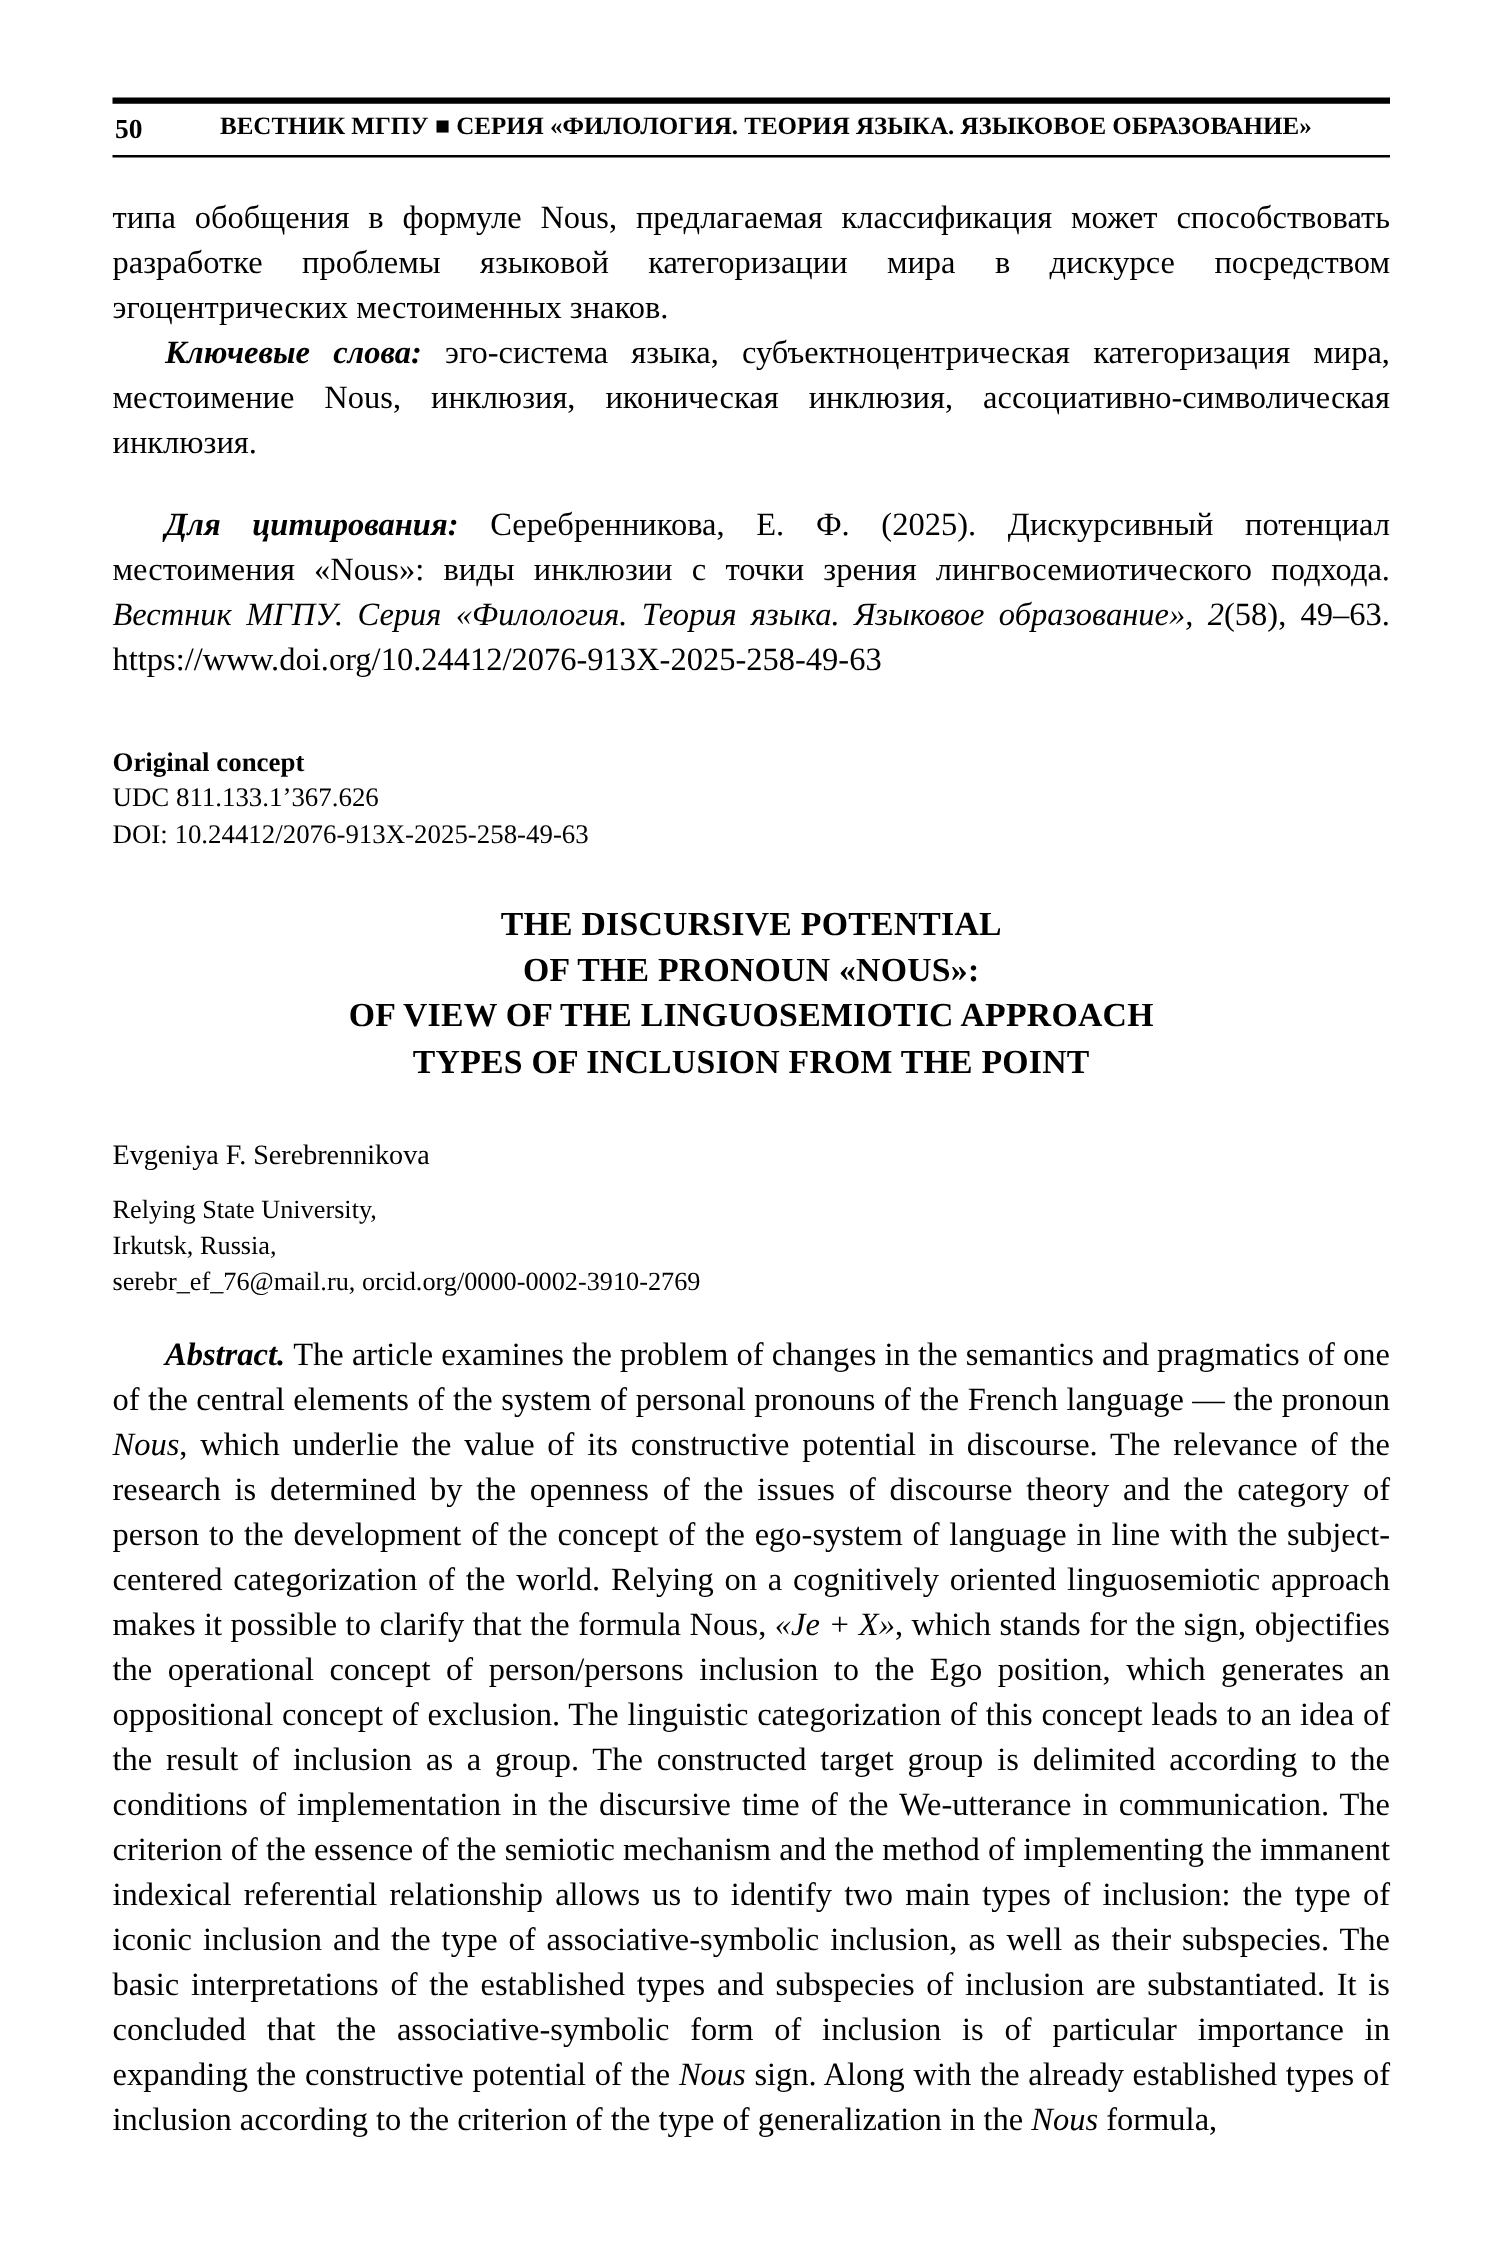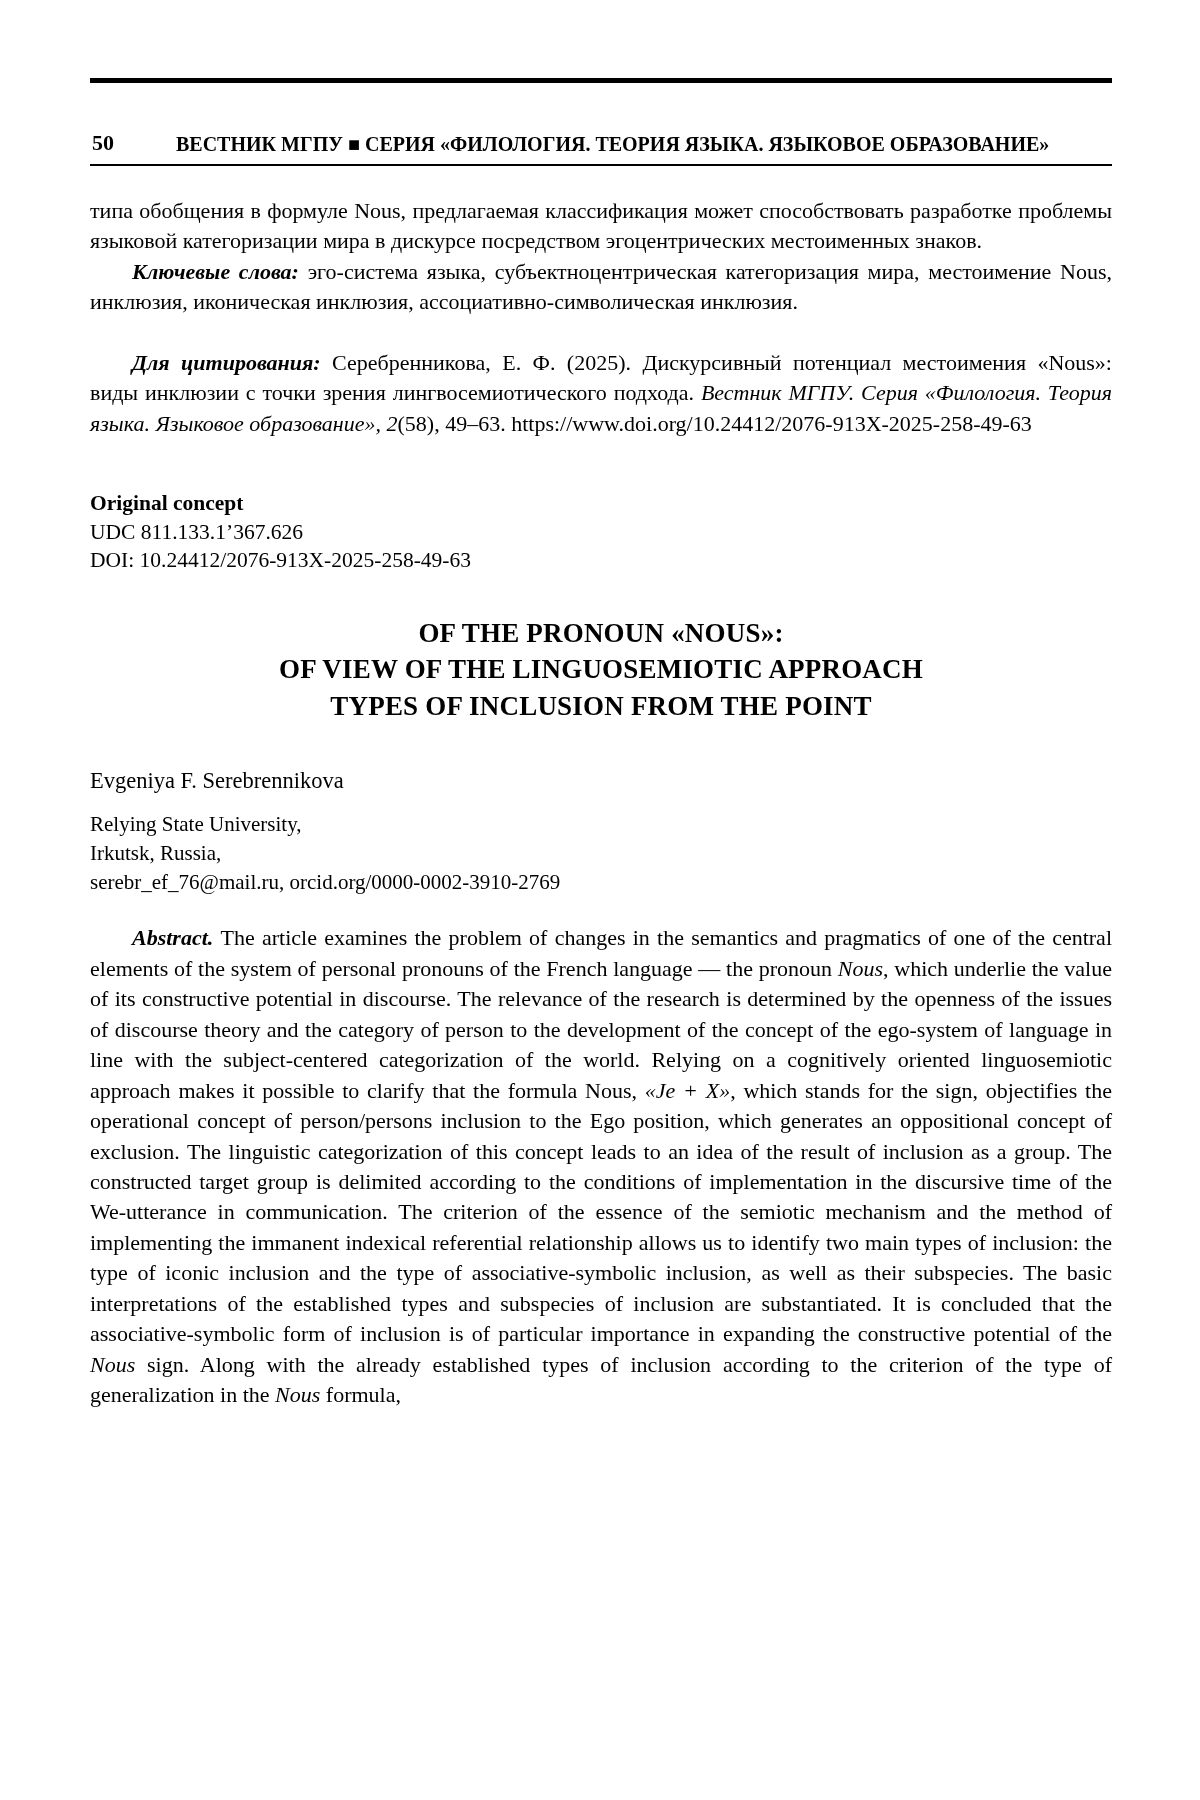--- a/index.html
+++ b/index.html
@@ -14,36 +14,35 @@
     font-family: "Liberation Serif", "DejaVu Serif", serif;
     padding: 78px 88px 0 90px;
     overflow: hidden;
   }
   
   .rule { background: #000000; width: 100%; }
   .rule.thick { height: 5px; }
   .rule.thin { height: 2px; }
   .header-line {
     display: flex;
-    align-items: flex-end;
+    align-items: flex-start;
     padding: 5px 2px 6px 2px;
     font-weight: bold;
     font-size: 20px;
     line-height: 1.35;
     white-space: nowrap;
-    margin-top: 40px;
   }
   .header-line .page-number {
     font-size: 22px;
     margin-right: 62px;
   }
   
   .body-text { margin-top: 30px; }
   .para {
-    font-size: 22px;
+    font-size: 26px;
     line-height: 1.385;
     text-align: justify;
   }
   .para.indent { text-indent: 42px; }
   .para.gap-above { margin-top: 30px; }
   .i  { font-style: italic; }
   .bi { font-weight: bold; font-style: italic; margin-top: 44px; }
   
   .meta { margin-top: 50px; font-size: 21.5px; line-height: 1.33; }
   .meta .article-type { font-weight: bold; }
@@ -93,20 +92,21 @@
 
     <p class="para indent gap-above"><span class="bi">Для цитирования: </span><span>Серебренникова, Е. Ф. (2025). Дискурсивный потенциал местоимения «Nous»: виды инклюзии с точки зрения лингвосемиотического подхода. </span><span class="i">Вестник МГПУ. Серия «Филология. Теория языка. Языковое образование», 2</span><span>(58), 49–63. https://www.doi.org/10.24412/2076-913X-2025-258-49-63</span></p>
 
     <div class="meta">
       <div class="article-type">Original concept</div>
       <div>UDC 811.133.1’367.626</div>
       <div>DOI: 10.24412/2076-913X-2025-258-49-63</div>
     </div>
 
     <h1 class="article-title">
+      <div>THE DISCURSIVE POTENTIAL</div>
       <div>OF THE PRONOUN «NOUS»:</div>
       <div>OF VIEW OF THE LINGUOSEMIOTIC APPROACH</div>
       <div>TYPES OF INCLUSION FROM THE POINT</div>
     </h1>
 
     <div class="author">Evgeniya F. Serebrennikova</div>
 
     <div class="affiliation">
       <div>Relying State University,</div>
       <div>Irkutsk, Russia,</div>

